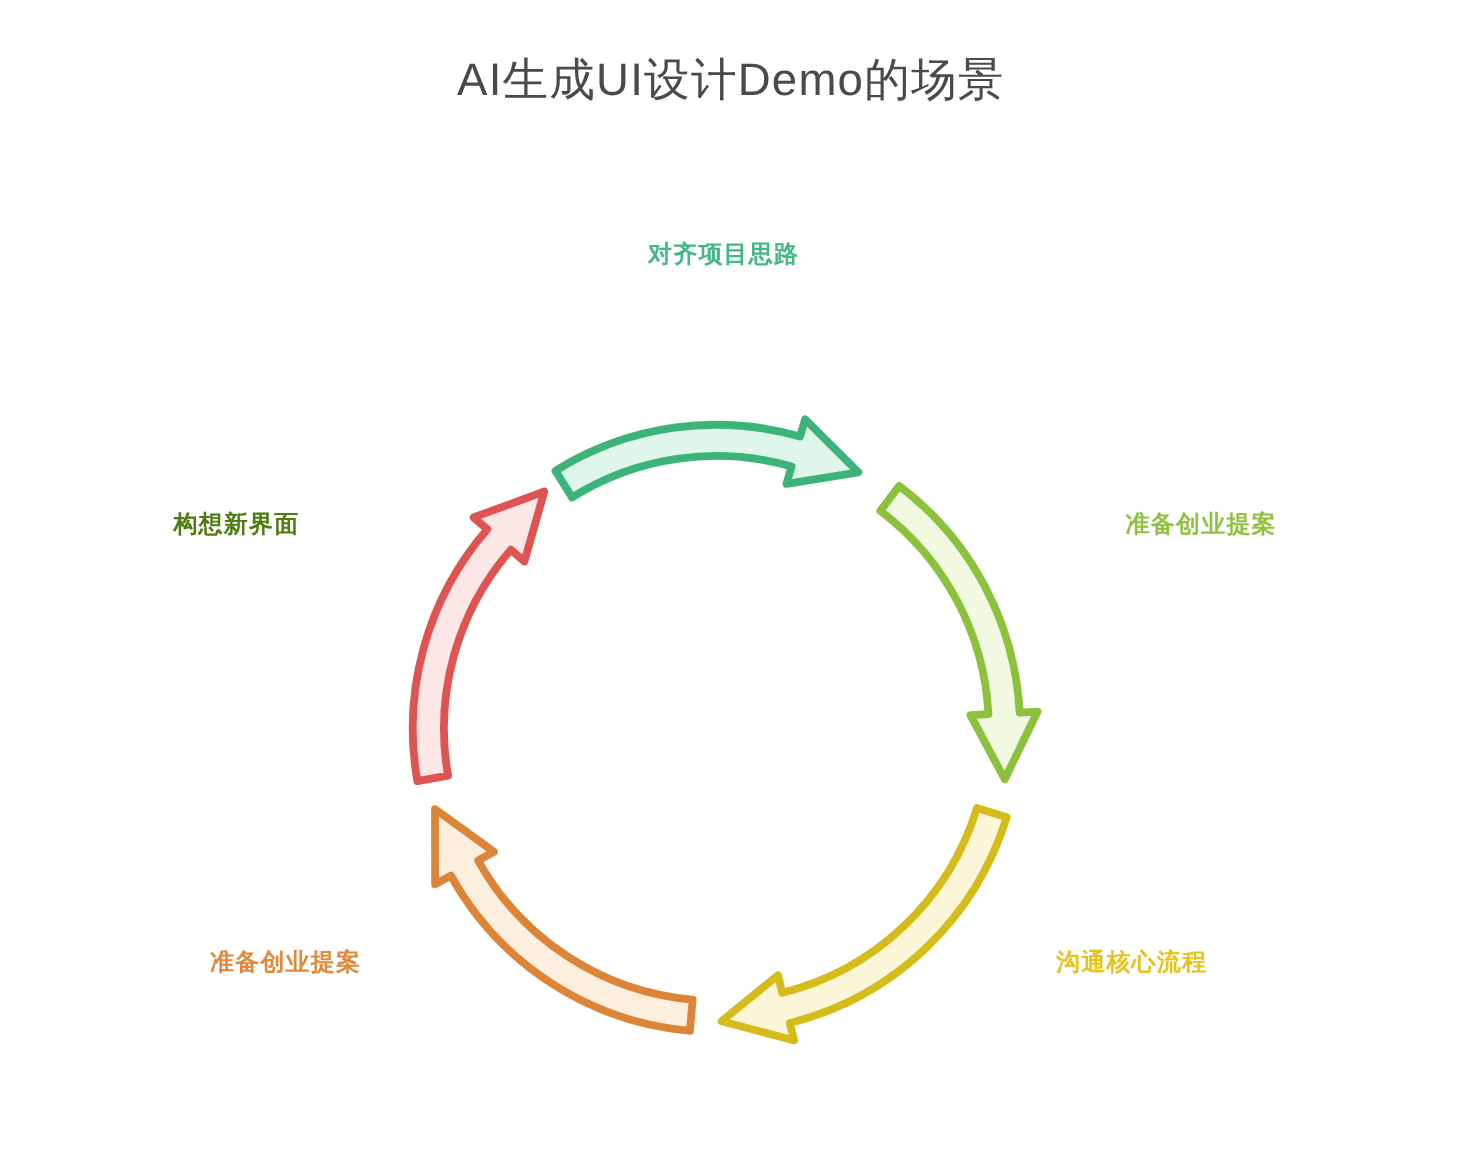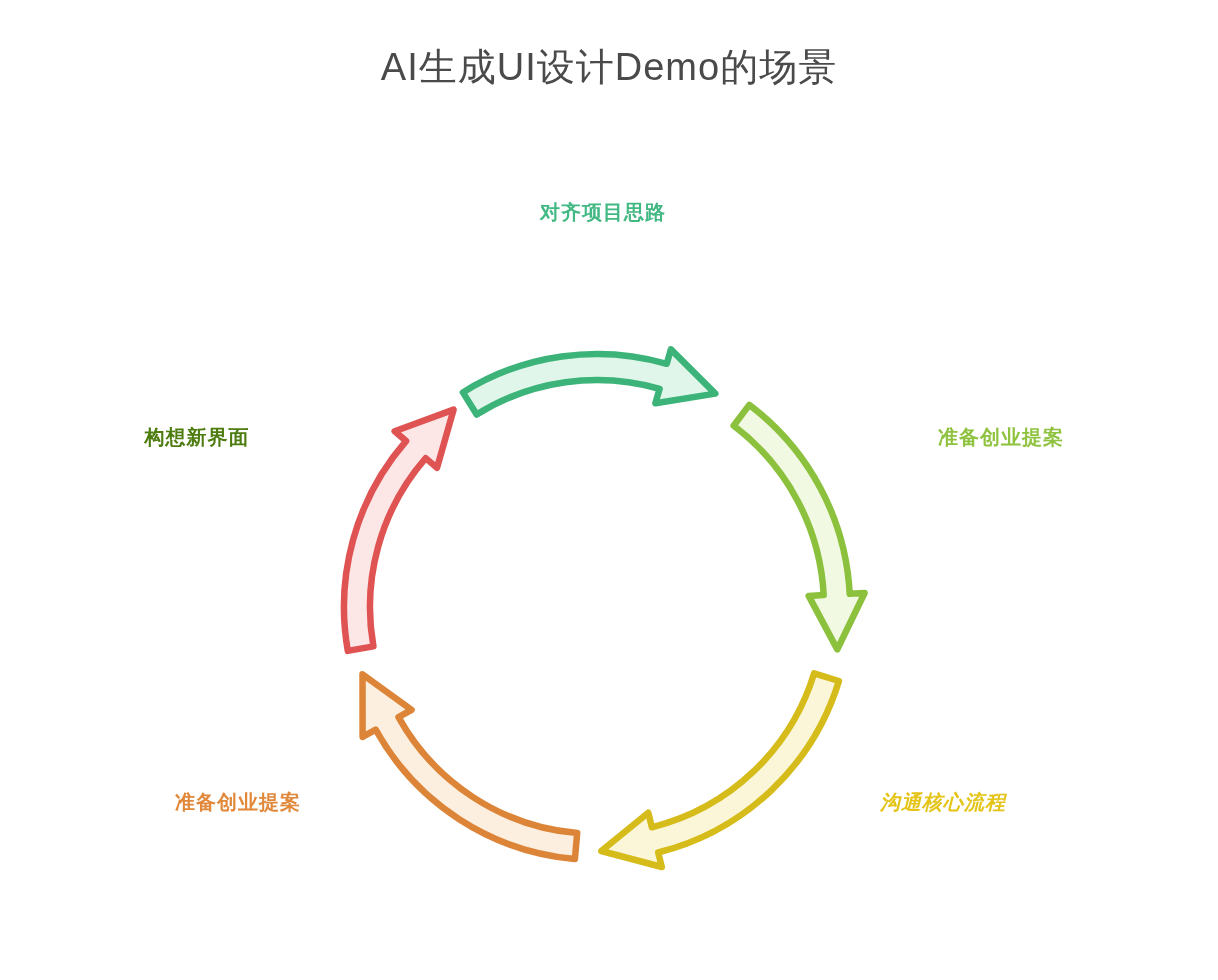--- a/index.html
+++ b/index.html
@@ -61,19 +61,19 @@
     <path class="cycle-arrow" d="M 749.3 404.9 A 253 253 0 0 1 849.7 593.8 L 864.6 593.0 L 837.3 649.4 L 808.7 595.9 L 823.7 595.1 A 227 227 0 0 0 733.6 425.7 Z" fill="#f2f9e2" stroke="#8cc13e"></path>
     <path class="cycle-arrow" d="M 838.9 681.0 A 253 253 0 0 1 658.2 852.5 L 661.8 867.0 L 601.3 851.0 L 648.3 812.7 L 651.9 827.3 A 227 227 0 0 0 814.1 673.4 Z" fill="#fbf6d8" stroke="#d5bc1a"></path>
     <path class="cycle-arrow" d="M 574.9 859.0 A 253 253 0 0 1 375.7 729.7 L 362.6 736.9 L 362.5 674.3 L 411.6 709.8 L 398.5 717.1 A 227 227 0 0 0 577.2 833.1 Z" fill="#fdefdf" stroke="#dc8538"></path>
     <path class="cycle-arrow" d="M 347.8 650.9 A 253 253 0 0 1 406.1 441.0 L 394.7 431.2 L 453.6 409.6 L 437.0 467.9 L 425.7 458.1 A 227 227 0 0 0 373.4 646.4 Z" fill="#fce6e6" stroke="#df5353"></path>
   </svg>
 
   <div class="node-label" style="left: 603px; top: 212px; color: rgb(66, 184, 131);">对齐项目思路</div>
 
   <div class="node-label" style="left: 1001px; top: 437px; color: rgb(143, 195, 63);">准备创业提案</div>
 
-  <div class="node-label" style="left: 943px; top: 802px; color: rgb(229, 196, 24); font-style: italic;">沟通核心流程</div>
+  <div class="node-label" style="left: 943px; top: 802px; color: rgb(229, 196, 24);">沟通核心流程</div>
 
   <div class="node-label" style="left: 238px; top: 802px; color: rgb(225, 136, 59);">准备创业提案</div>
 
   <div class="node-label" style="left: 197px; top: 437px; color: #4d7c0f;">构想新界面</div>
 
 </div>
 
 </body></html>

